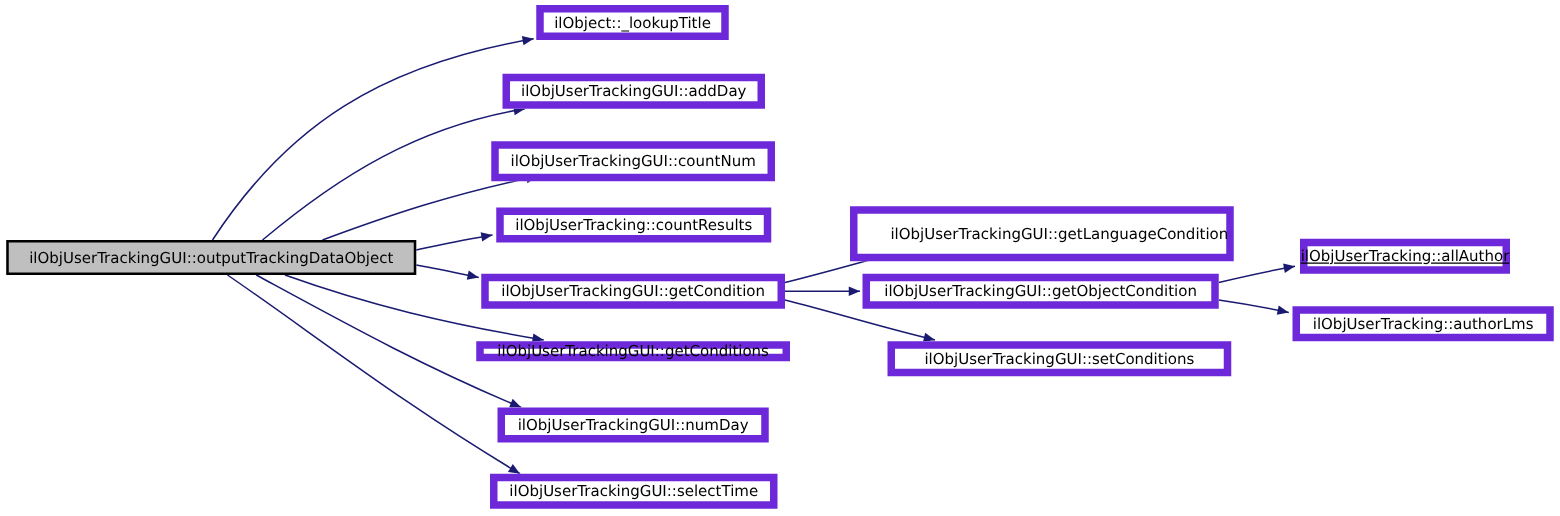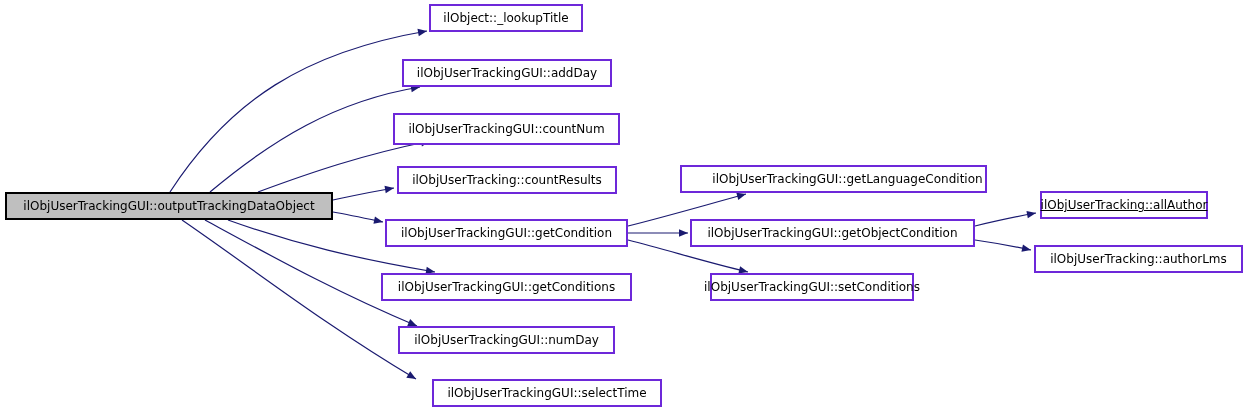--- a/index.html
+++ b/index.html
@@ -19,21 +19,21 @@
     position: absolute;
     left: 0;
     top: 0;
     width: 1248px;
     height: 413px;
   }
   .node {
     position: absolute;
     box-sizing: border-box;
     background: #ffffff;
-    border: 2px solid #6d28d9;
+    border: 6px solid #6d28d9;
     display: flex;
     align-items: center;
     justify-content: center;
     font-size: 12px;
     line-height: 1;
     color: #000000;
     white-space: nowrap;
     cursor: pointer;
   }
   .node.root {
@@ -72,22 +72,22 @@
         <path d="M975,240 C996,243 1012,246 1031,250" class="edge" stroke="#1a1a70" marker-end="url(#arrowhead)"></path>
       </g>
   </svg>
   <div id="node-layer">
       <div class="node root" style="left: 5px; top: 192px; width: 328px; height: 28px;">ilObjUserTrackingGUI::outputTrackingDataObject</div>
       <div class="node" style="left: 429px; top: 4px; width: 154px; height: 28px;">ilObject::_lookupTitle</div>
       <div class="node" style="left: 402px; top: 59px; width: 210px; height: 28px;">ilObjUserTrackingGUI::addDay</div>
       <div class="node" style="left: 393px; top: 113px; width: 227px; height: 32px;">ilObjUserTrackingGUI::countNum</div>
       <div class="node" style="left: 397px; top: 166px; width: 220px; height: 28px;">ilObjUserTracking::countResults</div>
       <div class="node" style="left: 385px; top: 219px; width: 243px; height: 28px;">ilObjUserTrackingGUI::getCondition</div>
-      <div class="node" style="left: 381px; top: 273px; width: 251px; height: 28px;">ilObjUserTrackingGUI::getConditions</div>
+      <div class="node" style="left: 381px; top: 273px; width: 251px; height: 16px;">ilObjUserTrackingGUI::getConditions</div>
       <div class="node" style="left: 398px; top: 326px; width: 217px; height: 28px; text-align: right;">ilObjUserTrackingGUI::numDay</div>
-      <div class="node" style="left: 392px; top: 379px; width: 230px; height: 28px; margin-left: 40px;">ilObjUserTrackingGUI::selectTime</div>
-      <div class="node" style="left: 680px; top: 165px; width: 307px; height: 28px; padding-left: 28px;">ilObjUserTrackingGUI::getLanguageCondition</div>
+      <div class="node" style="left: 392px; top: 379px; width: 230px; height: 28px;">ilObjUserTrackingGUI::selectTime</div>
+      <div class="node" style="left: 680px; top: 165px; width: 307px; height: 44px; padding-left: 28px;">ilObjUserTrackingGUI::getLanguageCondition</div>
       <div class="node" style="left: 690px; top: 219px; width: 285px; height: 28px;">ilObjUserTrackingGUI::getObjectCondition</div>
-      <div class="node" style="left: 710px; top: 273px; width: 204px; height: 28px;">ilObjUserTrackingGUI::setConditions</div>
+      <div class="node" style="left: 710px; top: 273px; width: 275px; height: 28px;">ilObjUserTrackingGUI::setConditions</div>
       <div class="node" style="left: 1040px; top: 191px; width: 168px; height: 28px; text-decoration: underline;">ilObjUserTracking::allAuthor</div>
       <div class="node" style="left: 1034px; top: 245px; width: 209px; height: 28px;">ilObjUserTracking::authorLms</div>
     </div>
 </div>
 
 </body></html>

